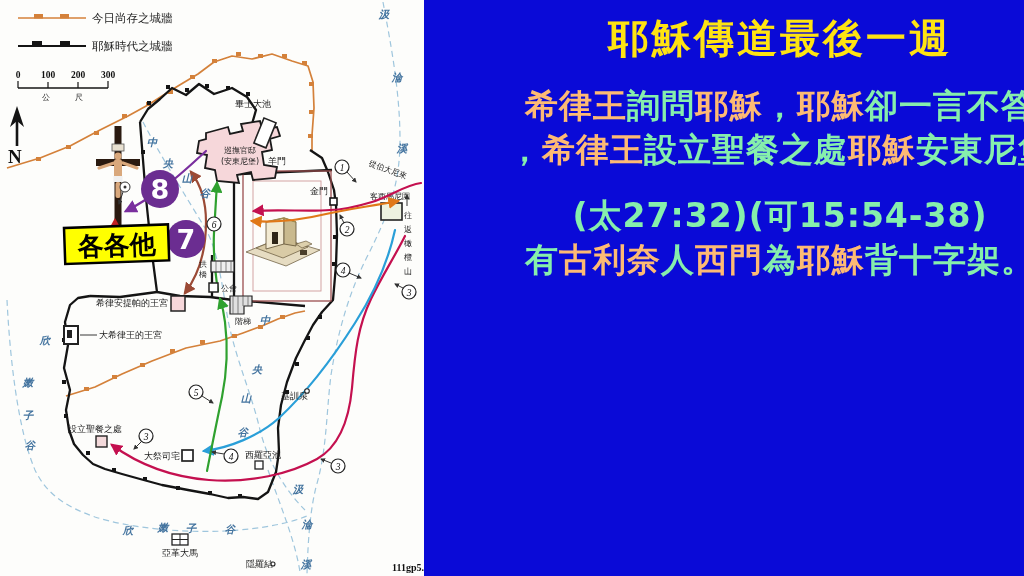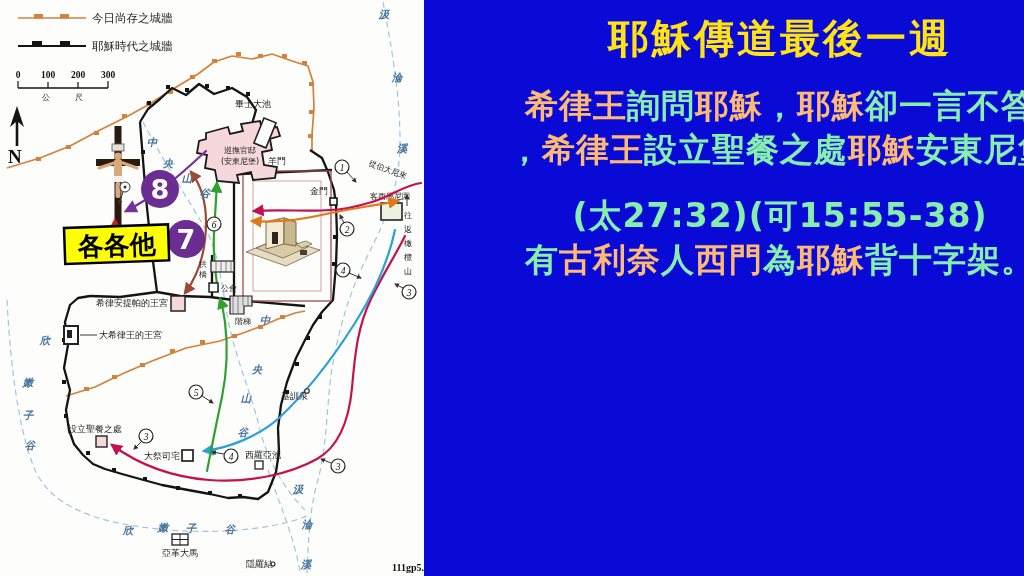--- a/index.html
+++ b/index.html
@@ -378,18 +378,18 @@
   </svg>
   </div>
 
   <div class="panel">
     <div class="title">耶穌傳道最後一週</div>
     <div class="para">
       <div class="tline"><span class="seg-y">希律王</span><span class="seg-w">詢問</span><span class="seg-y">耶穌</span><span class="seg-w">，</span><span class="seg-y">耶穌</span><span class="seg-w">卻一言不答</span></div>
       <div class="tline"><span class="seg-w">，</span><span class="seg-y">希律王</span><span class="seg-w">設立聖餐之處</span><span class="seg-y">耶穌</span><span class="seg-w">安東尼堡</span></div>
     </div>
     <div class="para">
-      <div class="tline"><span class="seg-w">(太27:32)(可15:55-38)</span></div>
+      <div class="tline"><span class="seg-w">(太27:32)(可15:54-38)</span></div>
       <div class="tline"><span class="seg-w">有</span><span class="seg-y">古利奈</span><span class="seg-w">人</span><span class="seg-y">西門</span><span class="seg-w">為</span><span class="seg-y">耶穌</span><span class="seg-w">背十字架。</span></div>
     </div>
   </div>
 
 </div>
 
 </body></html>

